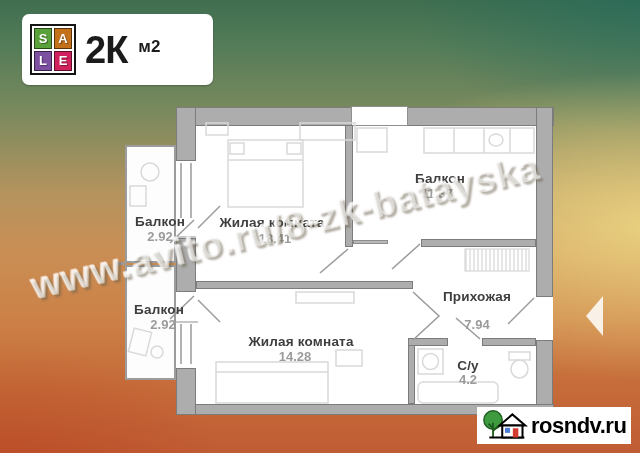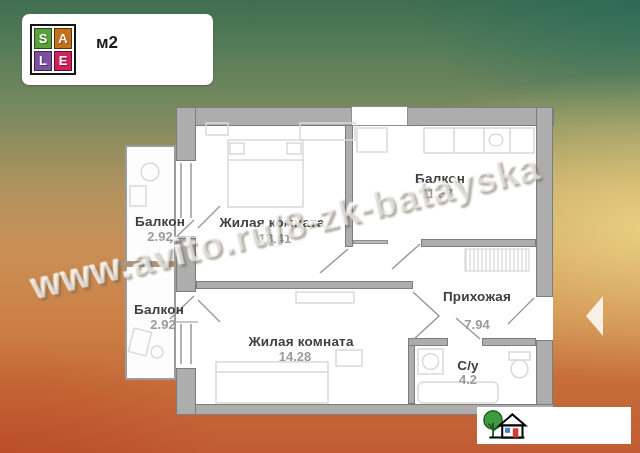--- a/index.html
+++ b/index.html
@@ -173,33 +173,35 @@
 
   <div class="badge">
     <div class="sale-logo">
       <div class="sale-cell cell-s">S</div>
       <div class="sale-cell cell-a">A</div>
       <div class="sale-cell cell-l">L</div>
       <div class="sale-cell cell-e">E</div>
     </div>
     <div class="badge-text">
       <div class="badge-row1">
+        <span class="big-num">2К</span>
         <span class="big-gap"></span>
         <span class="unit">м2</span>
       </div>
     </div>
   </div>
 
   <div class="arrow-left"></div>
 
   <div class="brand">
     <svg width="48" height="35" viewBox="0 0 50 38">
       <circle cx="12" cy="13" r="10" fill="#3f9b3f" stroke="#1e5c1e" stroke-width="1.5"></circle>
       <path d="M12 16 V32 M12 22 L7 17 M12 25 L17 20" stroke="#1e5c1e" stroke-width="2" fill="none"></path>
       <path d="M8 32 H46" stroke="#000" stroke-width="2"></path>
       <polygon points="19,19 33,7 47,19" fill="#ffffff" stroke="#000" stroke-width="2.2"></polygon>
       <rect x="22" y="19" width="22" height="13" fill="#ffffff" stroke="#000" stroke-width="2.2"></rect>
       <rect x="25" y="21.5" width="5.5" height="5.5" fill="#4a7dd4"></rect>
       <rect x="33.5" y="22" width="6" height="10" fill="#d23b2f"></rect>
     </svg>
+    <span class="brand-text">rosndv.ru</span>
   </div>
 
 </div>
 
 </body></html>

